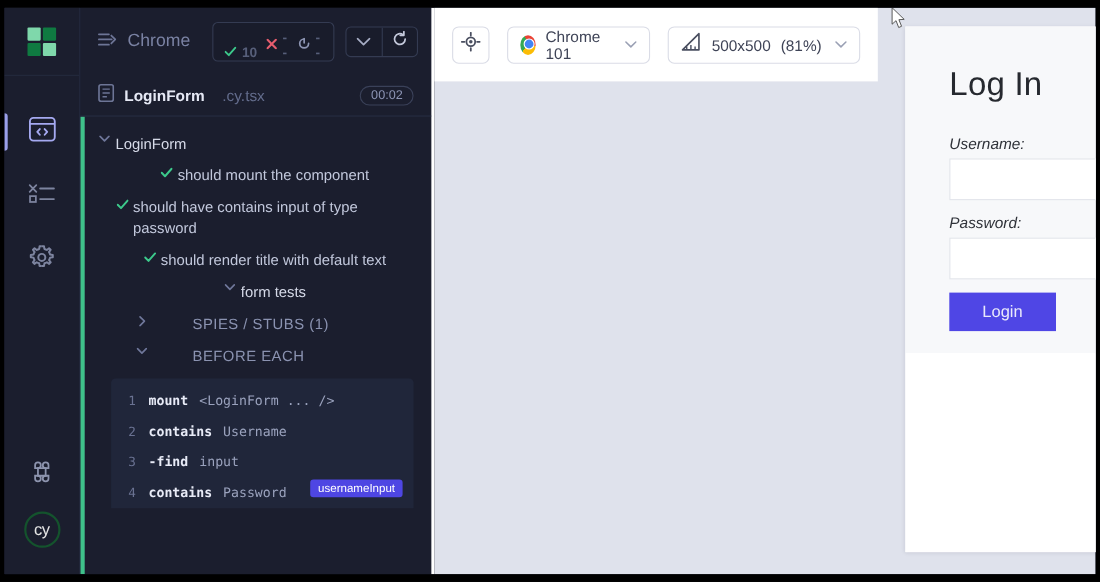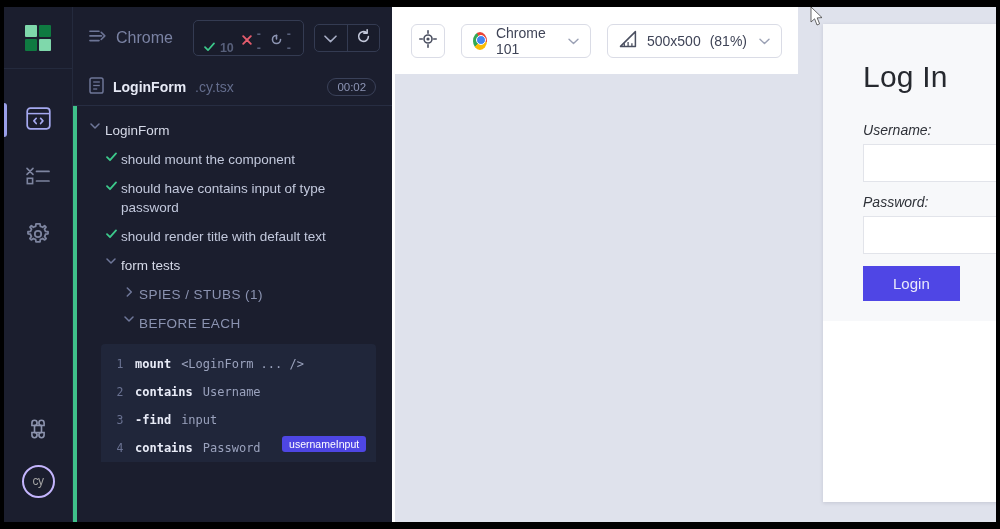--- a/index.html
+++ b/index.html
@@ -78,23 +78,23 @@
     display:flex; align-items:center; justify-content:center;
     cursor: pointer;
   }
   .cy-badge {
     height: 54px; width: 100%;
     display:flex; align-items:center; justify-content:center;
     cursor: pointer;
   }
   .cy-circle {
     width: 33px; height: 33px; border-radius: 50%;
-    border: 2px solid #c4b5fd;
+    border: 2px solid #14532d;
     display:flex; align-items:center; justify-content:center;
-    font-size: 12px; color: #a3a3a3;
+    font-size: 15px; color: #e5e5e5;
     font-family: "Liberation Sans", sans-serif;
     letter-spacing: -0.5px;
   }
 
   
   .runner-main {
     flex: 1 1 auto;
     display: flex;
     flex-direction: column;
     min-width: 0;
@@ -150,21 +150,21 @@
   .hdr-group > div + div { border-left: 1px solid #343b52; }
 
   .spec-bar {
     height: 37px; flex: 0 0 37px;
     display:flex; align-items:center;
     padding: 0 16px 0 16px;
     border-bottom: 1px solid #272d42;
     gap: 9px;
   }
   .spec-name { font-size: 14px; color:#e6e9f5; font-weight: bold; }
-  .spec-ext { font-size: 14px; color: #636c8c; font-weight: normal; }
+  .spec-ext { font-size: 14px; color: #636c8c; font-weight: normal; margin-left: 7px; }
   .spec-spacer { flex:1 1 auto; }
   .timer {
     border: 1px solid #3a4159;
     border-radius: 11px;
     padding: 2px 9px;
     color: #8c94b4; font-size: 11.5px;
   }
 
   
   .tree {
@@ -181,25 +181,25 @@
 
   .node { display:flex; align-items:flex-start; padding: 5px 16px 5px 16px; cursor: pointer; }
   .node .bullet { width: 20px; flex: 0 0 20px; display:flex; justify-content:center; padding-top: 2px; }
   .node .txt { font-size: 13.5px; line-height: 19px; }
 
   .suite-title { color: #d6dae8; font-size: 14.5px; }
   .test-title { color: #c2c8dc; }
   .test-title.wrapped { max-width: 360px; }
 
   .lvl1 { padding-left: 12px; }
-  .lvl2 { padding-left: 28px; }
+  .lvl2 { padding-left: 28px; justify-content: center; }
   .lvl3 { padding-left: 46px; }
 
   .section-label {
-    color: #8b93b1; font-size: 11.5px; letter-spacing: 0.45px;
+    color: #8b93b1; font-size: 11.5px; letter-spacing: 0.45px; margin-left: 36px;
   }
 
   
   .cmd-log {
     margin: 6px 16px 0 28px;
     background: #20263a;
     border-radius: 4px 4px 0 0;
     padding: 6px 0 0 0;
     overflow: hidden;
   }

